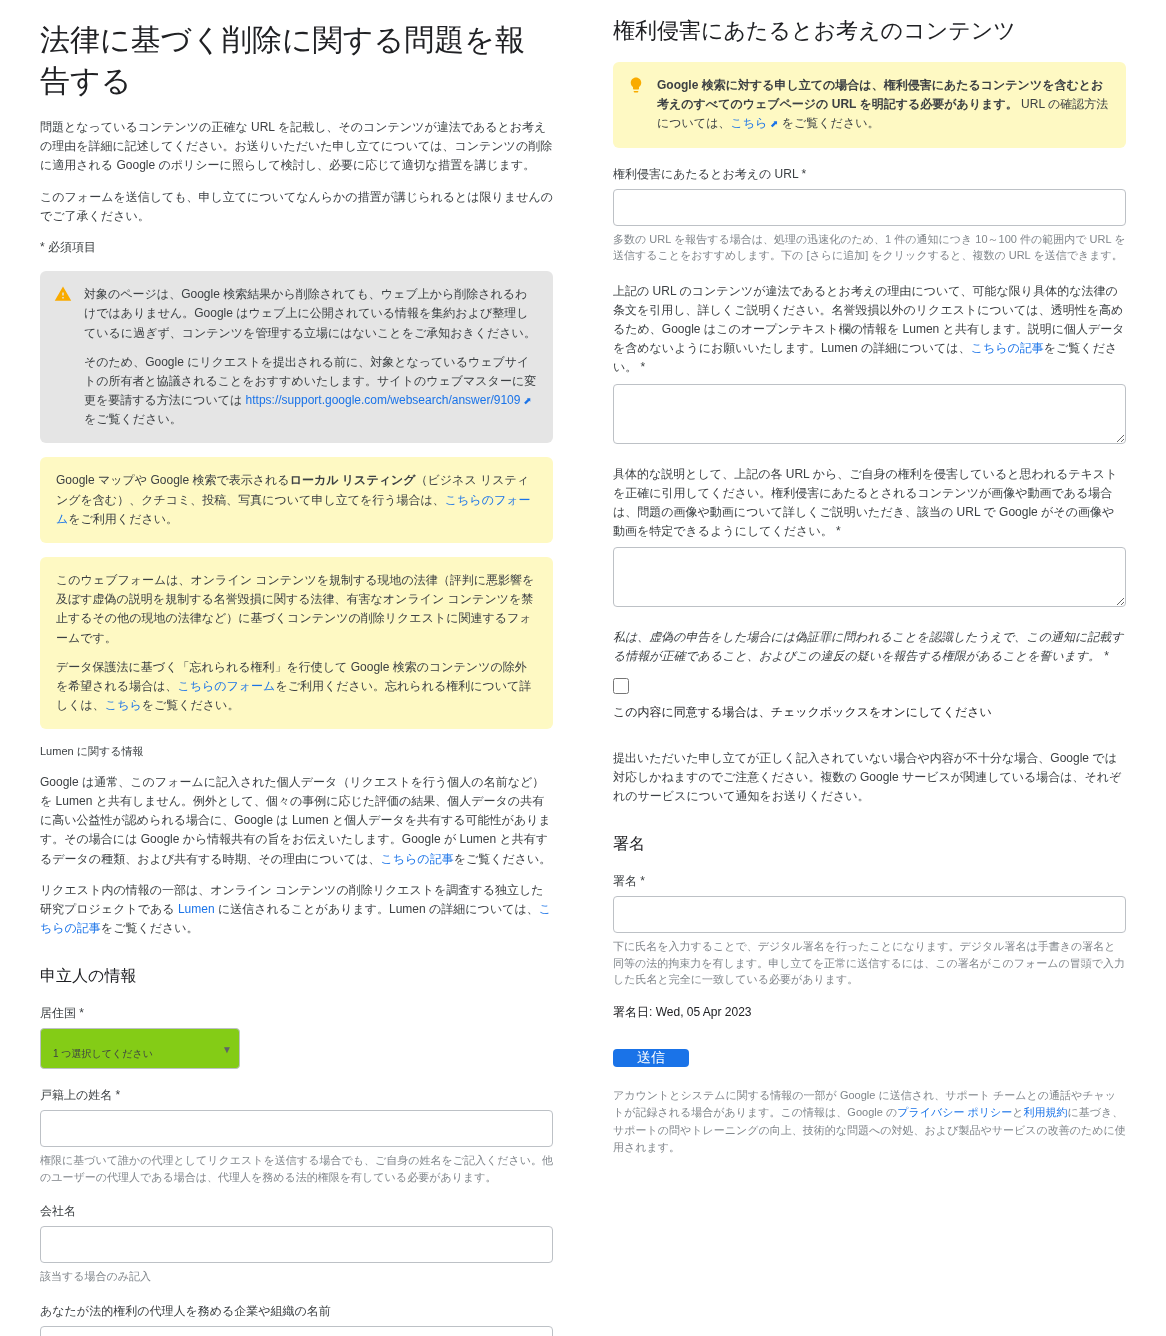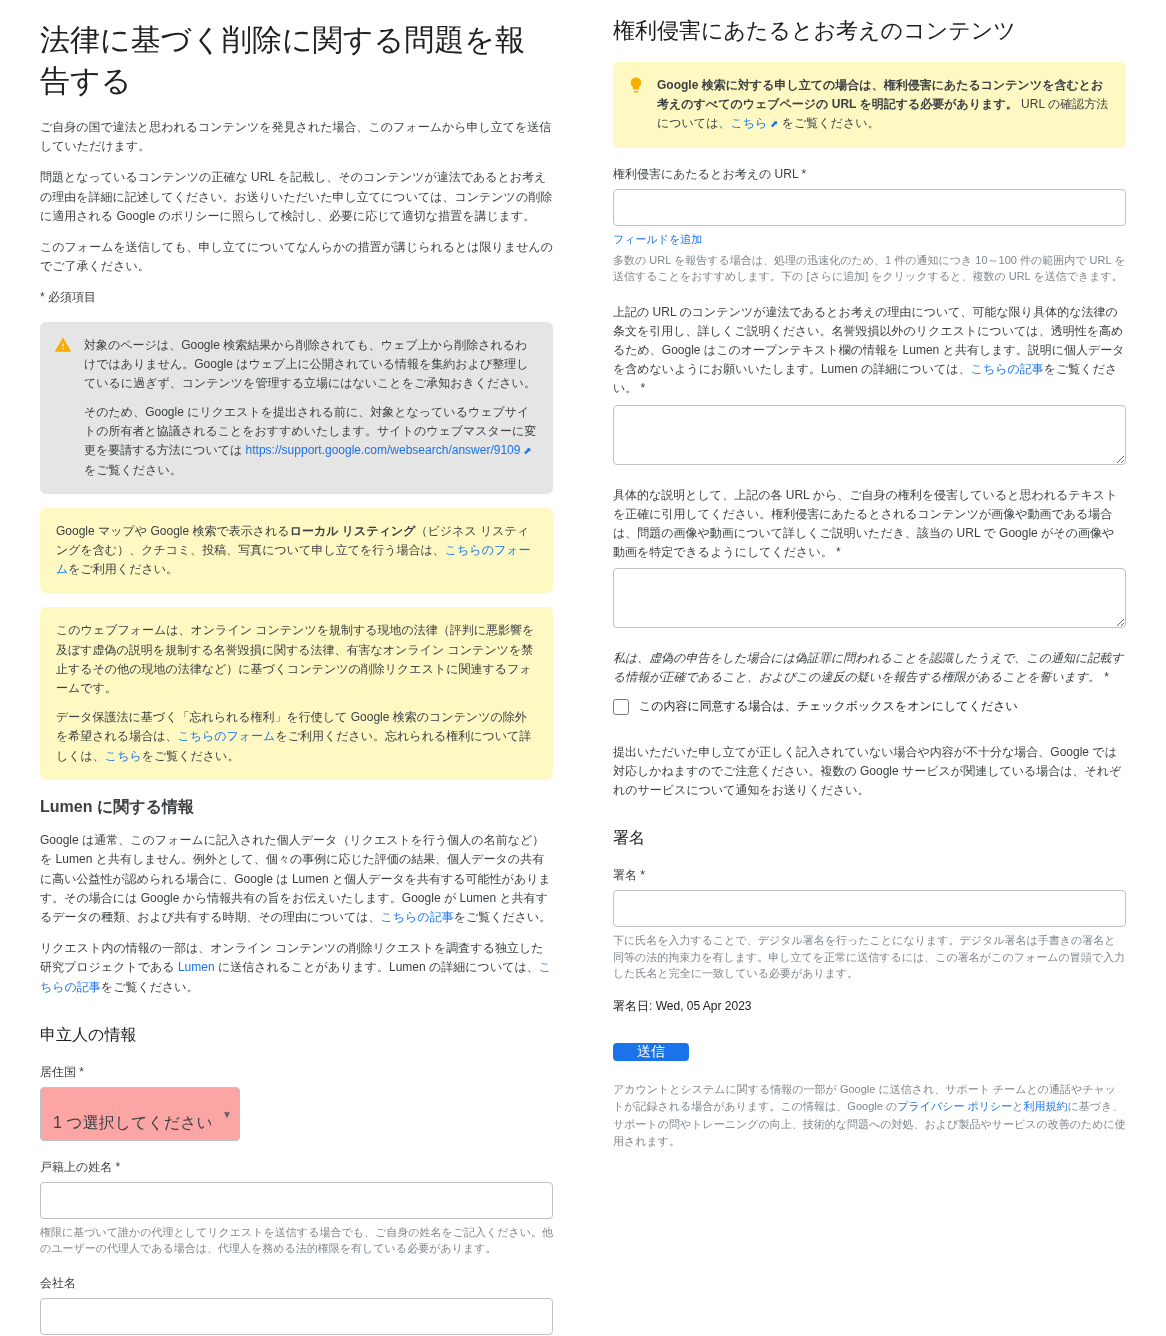--- a/index.html
+++ b/index.html
@@ -106,23 +106,23 @@
     .select-wrap {
       position: relative;
       width: 200px;
     }
     .select-wrap select {
       appearance: none;
       -webkit-appearance: none;
       width: 100%;
       border: 1px solid #bdc1c6;
       border-radius: 4px;
-      padding: 26px 28px 9px 12px;
-      font-size: 16px;
-      background: #fca5a5;
+      padding: 19px 28px 9px 12px;
+      font-size: 10px;
+      background: #84cc16;
       color: #3c4043;
     }
     .select-wrap .chev {
       position: absolute;
       right: 8px;
       top: 50%;
       transform: translateY(-50%);
       pointer-events: none;
       font-size: 10px;
       color: #5f6368;
@@ -141,20 +141,21 @@
       font-size: 11px;
       color: #1a73e8;
       margin-top: 6px;
     }
     .checkbox-row {
       display: flex;
       align-items: flex-start;
       gap: 10px;
       margin-top: 10px;
       font-size: 12px;
+      flex-direction: column;
     }
     .checkbox-row input[type="checkbox"] {
       width: 16px;
       height: 16px;
       margin-top: 1px;
     }
     .submit-btn {
       background: #1a73e8;
       color: #fff;
       border: none;
@@ -176,21 +177,20 @@
     }
     .spacer-top { margin-top: -4px; }
   </style>
 </head>
 <body>
 
 <div class="container">
 
   <div class="col">
     <h1>法律に基づく削除に関する問題を報告する</h1>
-    <p>ご自身の国で違法と思われるコンテンツを発見された場合、このフォームから申し立てを送信していただけます。</p>
     <p>問題となっているコンテンツの正確な URL を記載し、そのコンテンツが違法であるとお考えの理由を詳細に記述してください。お送りいただいた申し立てについては、コンテンツの削除に適用される Google のポリシーに照らして検討し、必要に応じて適切な措置を講じます。</p>
     <p>このフォームを送信しても、申し立てについてなんらかの措置が講じられるとは限りませんのでご了承ください。</p>
     <p>* 必須項目</p>
 
     <div class="box box-warning">
       <span class="icon">
         <svg viewBox="0 0 24 24">
             <path d="M1 21h22L12 2 1 21zm12-3h-2v-2h2v2zm0-4h-2v-4h2v4z"></path>
           </svg>
       </span>
@@ -208,21 +208,21 @@
       </p>
     </div>
 
     <div class="box box-pink">
       <p>このウェブフォームは、オンライン コンテンツを規制する現地の法律（評判に悪影響を及ぼす虚偽の説明を規制する名誉毀損に関する法律、有害なオンライン コンテンツを禁止するその他の現地の法律など）に基づくコンテンツの削除リクエストに関連するフォームです。</p>
       <p>
         <span>データ保護法に基づく「忘れられる権利」を行使して Google 検索のコンテンツの除外を希望される場合は、</span><a href="#">こちらのフォーム</a><span>をご利用ください。忘れられる権利について詳しくは、</span><a href="#">こちら</a><span>をご覧ください。</span>
       </p>
     </div>
 
-    <p style="font-weight:bold; font-size:16px; margin-top:8px;">Lumen に関する情報</p>
+    <p style="font-weight:normal; font-size:11px; margin-top:8px;">Lumen に関する情報</p>
     <p>
       <span>Google は通常、このフォームに記入された個人データ（リクエストを行う個人の名前など）を Lumen と共有しません。例外として、個々の事例に応じた評価の結果、個人データの共有に高い公益性が認められる場合に、Google は Lumen と個人データを共有する可能性があります。その場合には Google から情報共有の旨をお伝えいたします。Google が Lumen と共有するデータの種類、および共有する時期、その理由については、</span><a href="#">こちらの記事</a><span>をご覧ください。</span>
     </p>
     <p>
       <span>リクエスト内の情報の一部は、オンライン コンテンツの削除リクエストを調査する独立した研究プロジェクトである </span><a href="#">Lumen</a><span> に送信されることがあります。Lumen の詳細については、</span><a href="#">こちらの記事</a><span>をご覧ください。</span>
     </p>
 
     <h3>申立人の情報</h3>
 
     <label class="field-label">居住国 *</label>
@@ -258,21 +258,20 @@
             <path d="M9 21c0 .55.45 1 1 1h4c.55 0 1-.45 1-1v-1H9v1zm3-19C8.14 2 5 5.14 5 9c0 2.38 1.19 4.47 3 5.74V17c0 .55.45 1 1 1h6c.55 0 1-.45 1-1v-2.26c1.81-1.27 3-3.36 3-5.74 0-3.86-3.14-7-7-7z"></path>
           </svg>
       </span>
       <p>
         <b>Google 検索に対する申し立ての場合は、権利侵害にあたるコンテンツを含むとお考えのすべてのウェブページの URL を明記する必要があります。</b><span> URL の確認方法については、</span><a href="#" class="ext-icon">こちら</a><span> をご覧ください。</span>
       </p>
     </div>
 
     <label class="field-label">権利侵害にあたるとお考えの URL *</label>
     <input type="text" class="half-input" style="">
-    <div><a href="#" class="link-small">フィールドを追加</a></div>
     <div class="hint">多数の URL を報告する場合は、処理の迅速化のため、1 件の通知につき 10～100 件の範囲内で URL を送信することをおすすめします。下の [さらに追加] をクリックすると、複数の URL を送信できます。</div>
 
     <label class="field-label" style="line-height:1.6;">
       <span>上記の URL のコンテンツが違法であるとお考えの理由について、可能な限り具体的な法律の条文を引用し、詳しくご説明ください。名誉毀損以外のリクエストについては、透明性を高めるため、Google はこのオープンテキスト欄の情報を Lumen と共有します。説明に個人データを含めないようにお願いいたします。Lumen の詳細については、</span><a href="#">こちらの記事</a><span>をご覧ください。 *</span>
     </label>
     <textarea style=""></textarea>
 
     <label class="field-label" style="line-height:1.6;">具体的な説明として、上記の各 URL から、ご自身の権利を侵害していると思われるテキストを正確に引用してください。権利侵害にあたるとされるコンテンツが画像や動画である場合は、問題の画像や動画について詳しくご説明いただき、該当の URL で Google がその画像や動画を特定できるようにしてください。 *</label>
     <textarea style=""></textarea>
 

